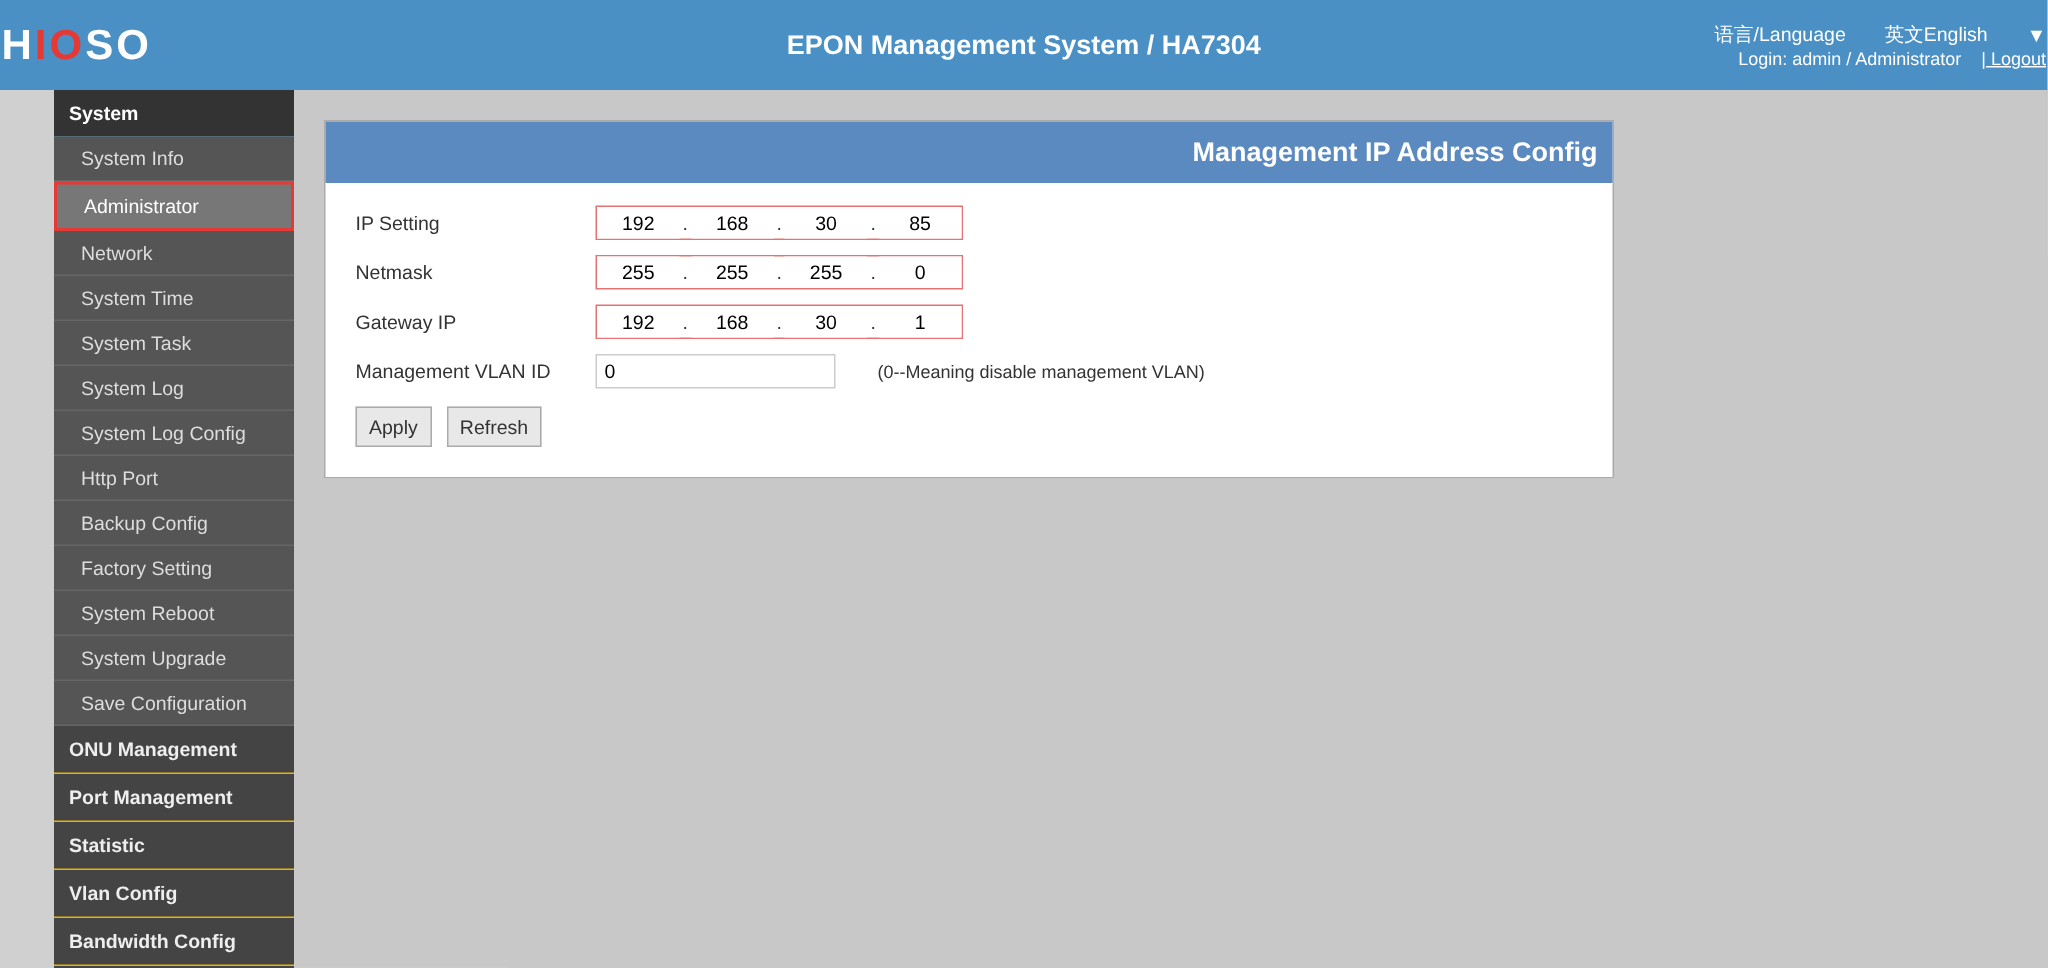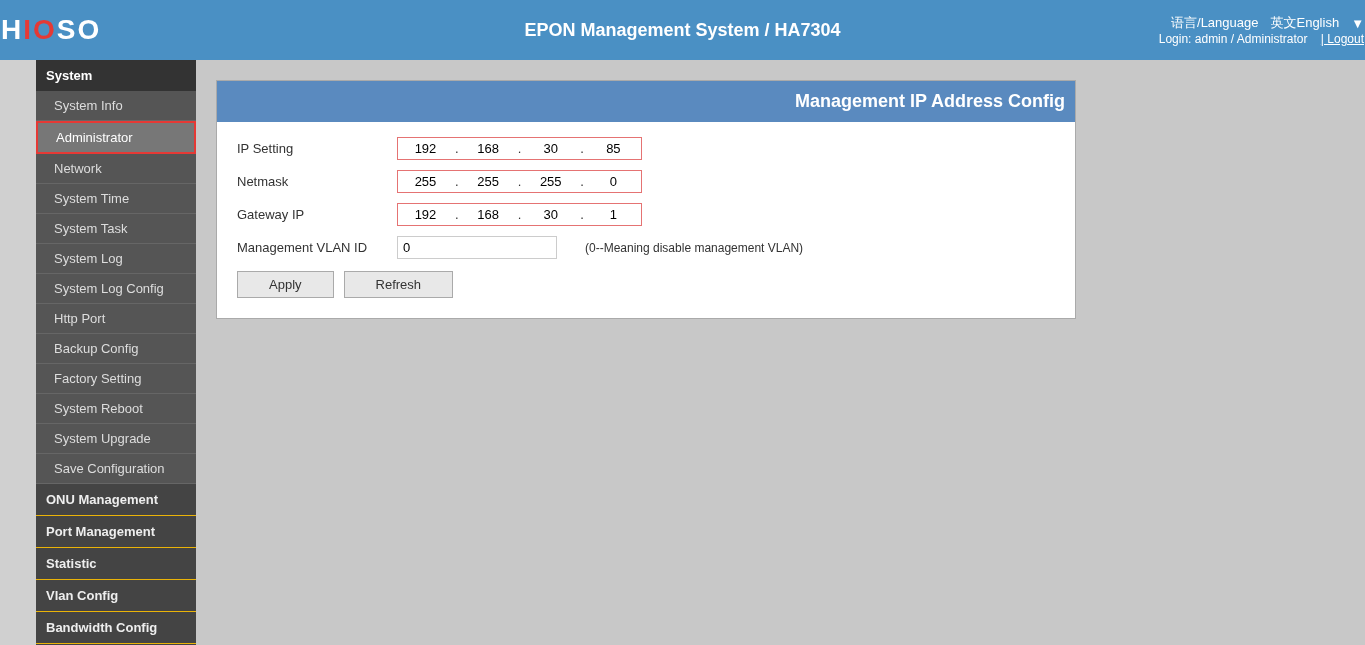--- a/index.html
+++ b/index.html
@@ -33,21 +33,21 @@
       left: 50%;
       transform: translateX(-50%);
     }
     #header-right {
       display: flex;
       flex-direction: column;
       align-items: flex-end;
       color: white;
       font-size: 13px;
     }
-    #lang-row { display: flex; align-items: center; gap: 12px; }
+    #lang-row { display: flex; align-items: center; gap: 26px; }
     #lang-label { font-size: 13px; }
     #lang-select { color: white; font-size: 13px; background: transparent; border: none; cursor: pointer; }
     #login-row { font-size: 12px; }
     #logout-link { color: white; text-decoration: underline; cursor: pointer; }
 
     
     #layout { display: flex; height: calc(645px - 60px); }
 
     
     #sidebar {
@@ -152,21 +152,21 @@
       margin-left: 28px;
       color: #333;
       font-size: 12px;
     }
     .button-row {
       display: flex;
       gap: 10px;
       margin-top: 12px;
     }
     .btn {
-      padding: 5px 31px;
+      padding: 5px 8px;
       font-size: 13px;
       cursor: pointer;
       border: 1px solid #aaa;
       background: #e8e8e8;
       color: #333;
     }
   </style>
 </head>
 <body>
 

